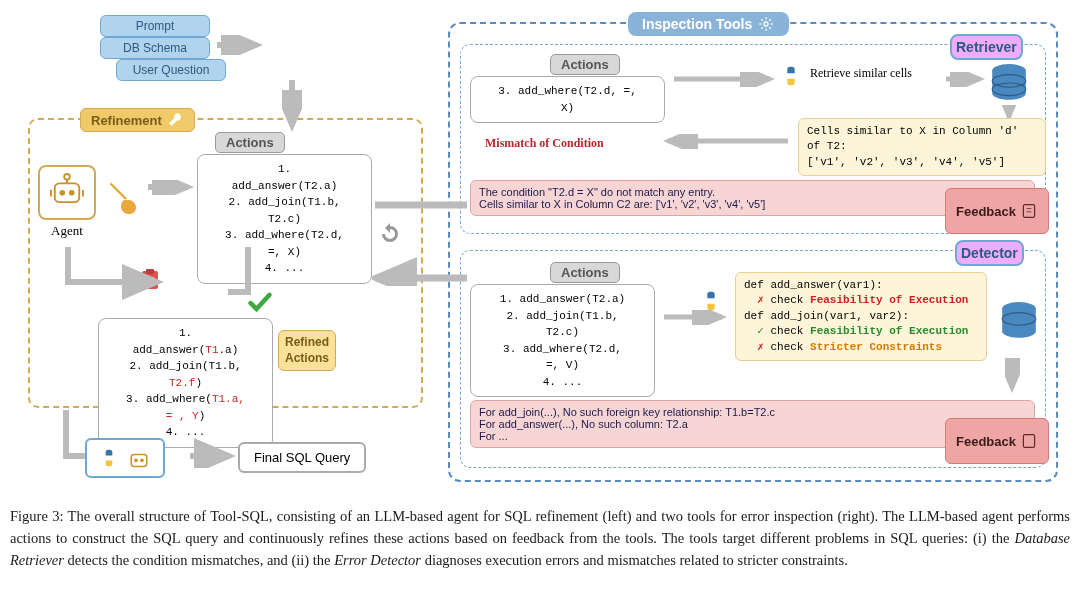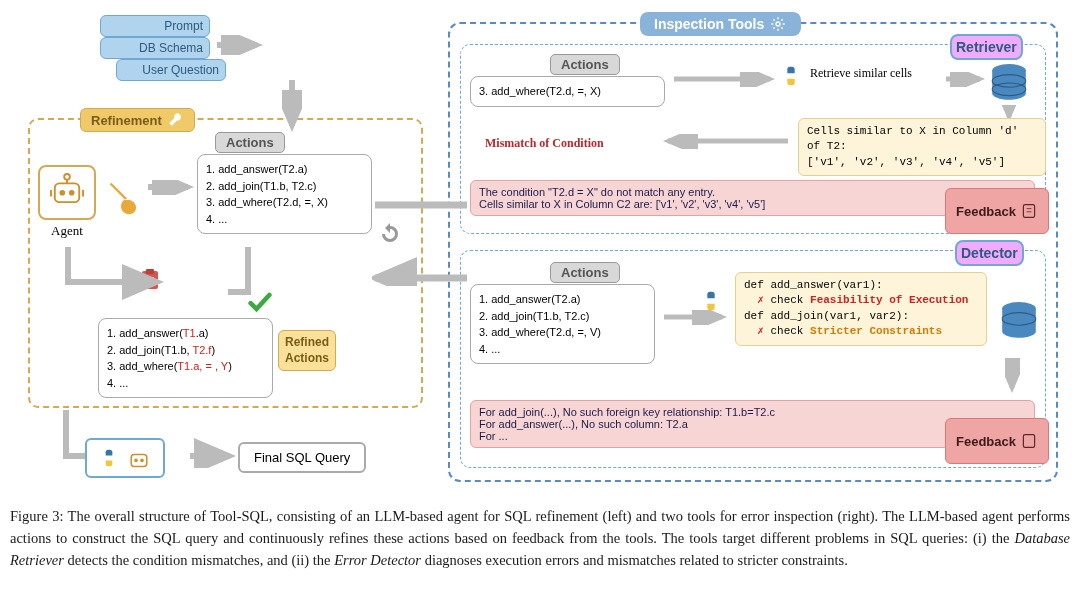--- a/index.html
+++ b/index.html
@@ -1,26 +1,26 @@
 <!DOCTYPE html>
 <html><head>
 <meta charset="utf-8">
 <style>
 * { box-sizing: border-box; margin: 0; padding: 0; }
 body { font-family: Georgia, 'Times New Roman', serif; background: #fff; padding: 10px; width: 1080px; }
 .diagram { position: relative; width: 1060px; height: 490px; }
 .box { position: absolute; border-radius: 6px; padding: 4px 8px; font-family: Arial, sans-serif; }
-.input-box { background: #b0d4ed; border: 1px solid #6fa8d2; color: #2d5a80; font-size: 12px; width: 110px; text-align: right; padding: 3px 6px; }
+.input-box { background: #b0d4ed; border: 1px solid #6fa8d2; color: #2d5a80; font-size: 12px; width: 110px; text-align: center; padding: 3px 6px; }
 .llm-box { background: #fff; border: 2px solid #d4a954; border-radius: 8px; width: 55px; height: 60px; text-align: center; padding-top: 4px; }
 .robot-icon { width: 28px; height: 24px; display: inline-block; }
 .label-tag { background: #f0c968; border: 1px solid #d4a954; color: #7a5c1a; font-size: 13px; font-weight: bold; padding: 3px 10px; border-radius: 6px; display: inline-flex; align-items: center; gap: 4px; }
 .dash-box { border: 2px dashed #5a8bc0; border-radius: 12px; }
 .dash-yellow { border: 2px dashed #d4a954; border-radius: 10px; }
 .actions-tag { background: #d8d8d8; border: 1px solid #999; color: #555; font-size: 13px; font-weight: bold; padding: 2px 10px; border-radius: 5px; }
-.actions-list { background: #fff; border: 1px solid #aaa; border-radius: 8px; font-family: Liberation Sans, sans-serif; font-size: 11px; padding: 6px 8px; line-height: 1.5; }
+.actions-list { background: #fff; border: 1px solid #aaa; border-radius: 8px; font-family: Liberation Mono, monospace; font-size: 11px; padding: 6px 24px; line-height: 1.5; text-align: center; }
 .yellow-box { background: #fdf4d9; border: 1px solid #e6d090; border-radius: 6px; font-family: 'Courier New', monospace; font-size: 11px; padding: 5px 8px; line-height: 1.4; }
 .red-box { background: #f8d5d5; border: 1px solid #dda5a5; border-radius: 6px; font-size: 11px; padding: 5px 8px; }
 .mismatch { color: #b8292f; font-weight: bold; font-size: 12px; }
 .fb-style { color: #1a1a4a; font-family: Arial, sans-serif; }
 .feedback-tag { background: #f0a5a5; border: 1px solid #d47a7a; color: #3a1a1a; font-size: 13px; font-weight: bold; padding: 14px 10px; border-radius: 6px; display: inline-flex; align-items: center; gap: 4px; }
 .panel-tag { background: #f0abfc; border: 2px solid #6fa8d2; color: #2d5a80; font-size: 14px; font-weight: bold; padding: 3px 4px; border-radius: 8px; }
 .insp-tag { background: #89b3d9; color: #fff; font-size: 14px; font-weight: bold; padding: 4px 14px; border-radius: 8px; display: inline-flex; align-items: center; gap: 5px; }
 .caption { font-size: 14.5px; line-height: 1.5; margin-top: 6px; text-align: justify; color: #1a1a1a; }
 .red-t { color: #cc2222; }
 .green-t { color: #2a8a2a; }
@@ -132,21 +132,21 @@
     <svg width="24" height="22" viewBox="0 0 40 34">
         <rect x="7" y="11" width="26" height="20" rx="5" fill="none" stroke="#c9902c" stroke-width="2.5"></rect>
         <circle cx="15" cy="21" r="3" fill="#c9902c"></circle>
         <circle cx="25" cy="21" r="3" fill="#c9902c"></circle>
       </svg>
   </div>
 
   <div class="box" style="top:432px; left:228px; background:#fff; border:2px solid #aaa; font-size:13px; padding:6px 14px;">Final SQL Query</div>
 
   <div class="box dash-box" style="top:12px; left:438px; width:610px; height:460px; background:transparent;"></div>
-  <div class="box insp-tag" style="top:2px; left:618px;margin-left:12px;">
+  <div class="box insp-tag" style="top:2px; left:618px;">
     <span>Inspection Tools</span>
     <svg class="sm-icon" viewBox="0 0 24 24">
         <circle cx="12" cy="12" r="3" fill="none" stroke="#fff" stroke-width="2"></circle>
         <path d="M12 2v3M12 19v3M2 12h3M19 12h3M5 5l2 2M17 17l2 2M19 5l-2 2M7 17l-2 2" stroke="#fff" stroke-width="2"></path>
       </svg>
   </div>
 
   <div class="box" style="top:34px; left:450px; width:586px; height:190px; border:1.5px dashed #6fa8d2; border-radius:10px; background:transparent;"></div>
   <div class="box panel-tag" style="top:24px; left:940px;">Retriever</div>
 
@@ -211,20 +211,21 @@
       <path d="M13 22h-2a3 3 0 01-3-3v-4h8v4a3 3 0 01-3 3z" fill="#f2c53d"></path>
     </svg>
   <svg style="position:absolute; top:300px; left:650px; width:70px; height:15px;">
       <line x1="4" y1="7" x2="62" y2="7" stroke="#bbb" stroke-width="5" marker-end="url(#ah)"></line>
     </svg>
 
   <div class="box yellow-box" style="top:262px; left:725px; width:252px;">
     <div>def add_answer(var1):</div>
     <div>&nbsp;&nbsp;<span class="red-t">✗</span><span> check </span><b class="red-t">Feasibility of Execution</b></div>
     <div>def add_join(var1, var2):</div>
+    <div>&nbsp;&nbsp;<span class="green-t">✓</span><span> check </span><b class="green-t">Feasibility of Execution</b></div>
     <div>&nbsp;&nbsp;<span class="red-t">✗</span><span> check </span><b class="orange-t">Stricter Constraints</b></div>
   </div>
 
   <svg class="db-icon" style="position:absolute; top:290px; left:988px;" viewBox="0 0 40 40">
       <ellipse cx="20" cy="8" rx="16" ry="6" fill="#4a89c0"></ellipse>
       <path d="M4 8v22c0 3 7 6 16 6s16-3 16-6V8" fill="#4a89c0"></path>
       <ellipse cx="20" cy="18" rx="16" ry="6" fill="none" stroke="#2d5a80" stroke-width="1"></ellipse>
     </svg>
   <svg style="position:absolute; top:348px; left:995px; width:15px; height:38px;">
       <line x1="7" y1="2" x2="7" y2="30" stroke="#bbb" stroke-width="5" marker-end="url(#ah)"></line>

